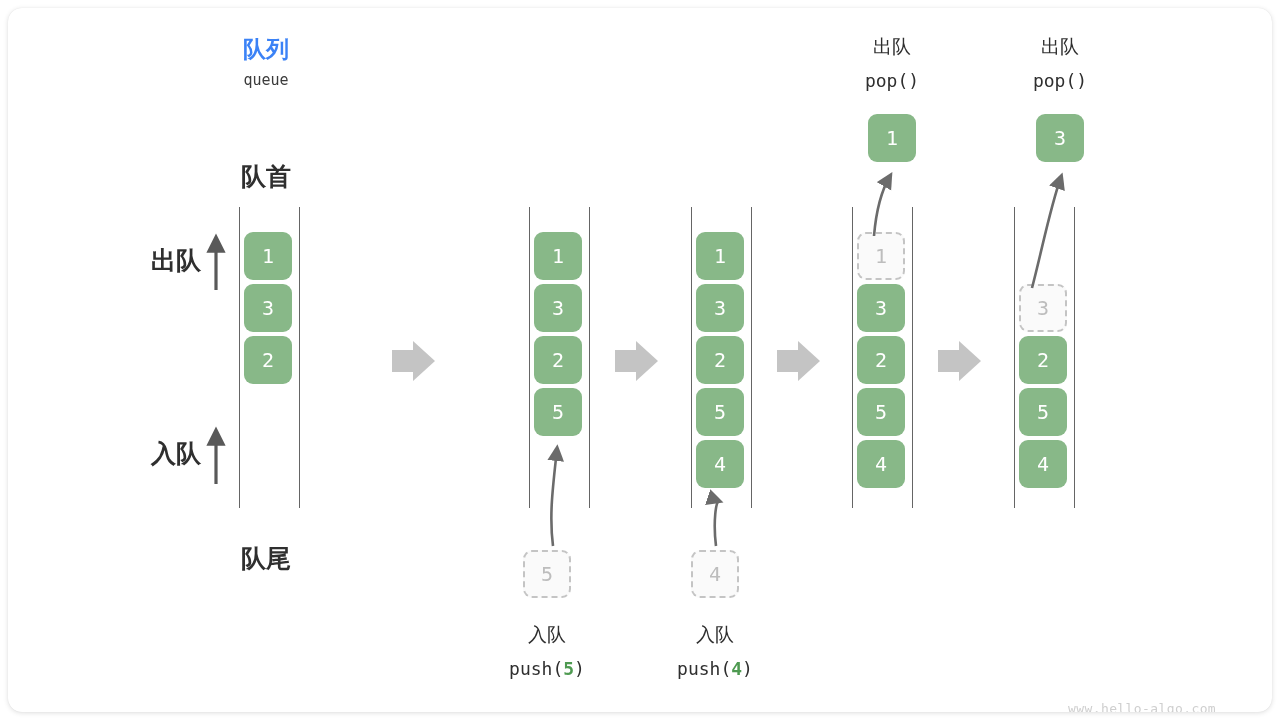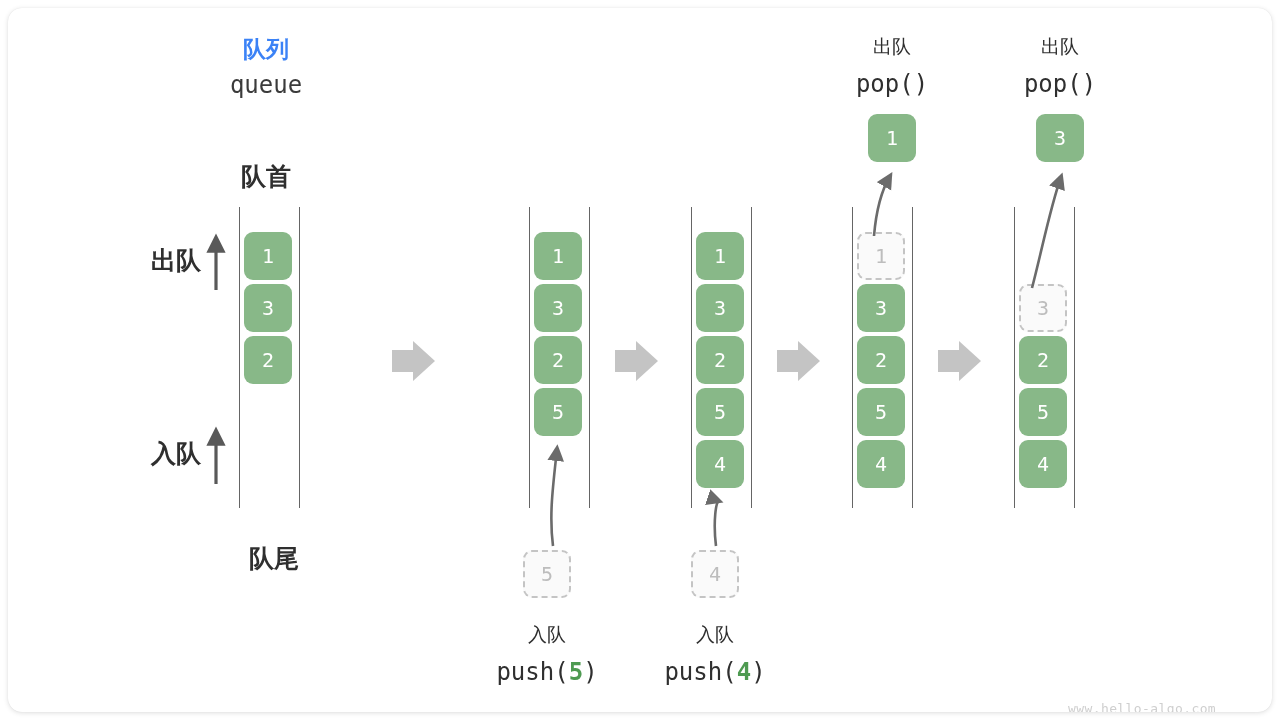--- a/index.html
+++ b/index.html
@@ -37,21 +37,21 @@
   .title-cn {
     font-family: Liberation Mono, monospace;
     font-weight: bold;
     font-size: 23px;
     color: #3b82f6;
     text-align: center;
     white-space: nowrap;
   }
   .title-mono {
     font-family: "DejaVu Sans Mono", monospace;
-    font-size: 24px;
+    font-size: 15px;
     color: #3b3b3b;
     text-align: center;
     white-space: nowrap;
   }
   .label-bold {
     font-family: "Liberation Sans", sans-serif;
     font-weight: bold;
     font-size: 25px;
     color: #2f2f2f;
     text-align: center;
@@ -59,21 +59,21 @@
   }
   .op-cn {
     font-family: "Liberation Sans", sans-serif;
     font-size: 19px;
     color: #2f2f2f;
     text-align: center;
     white-space: nowrap;
   }
   .op-code {
     font-family: "DejaVu Sans Mono", monospace;
-    font-size: 24px;
+    font-size: 18px;
     color: #2f2f2f;
     text-align: center;
     white-space: nowrap;
   }
   .op-code .arg { color: #4e9a51; font-weight: bold; }
   .watermark {
     font-family: "DejaVu Sans Mono", monospace;
     font-size: 13px;
     color: #cfcfcf;
     letter-spacing: 0.4px;
@@ -121,21 +121,21 @@
 </head>
 <body>
 
 <div id="card">
 <div id="stage">
 
   <div class="abs title-cn" style="left:186px; top:34px; width:160px;">队列</div>
   <div class="abs title-mono" style="left:186px; top:71px; width:160px;">queue</div>
 
   <div class="abs label-bold" style="left:206px; top:160px; width:120px;">队首</div>
-  <div class="abs label-bold" style="left:214px; top:542px; width:120px;">队尾</div>
+  <div class="abs label-bold" style="left:206px; top:542px; width:120px;">队尾</div>
 
   <div class="abs label-bold" style="left:140px; top:244px; width:72px;">出队</div>
   <div class="abs label-bold" style="left:140px; top:437px; width:72px;">入队</div>
 
   <div class="rail" style="left:239px; top:207px; height:301px;"></div>
   <div class="rail" style="left:299px; top:207px; height:301px;"></div>
   <div class="node" style="left:244px; top:232px;">1</div>
   <div class="node" style="left:244px; top:284px;">3</div>
   <div class="node" style="left:244px; top:336px;">2</div>
 

